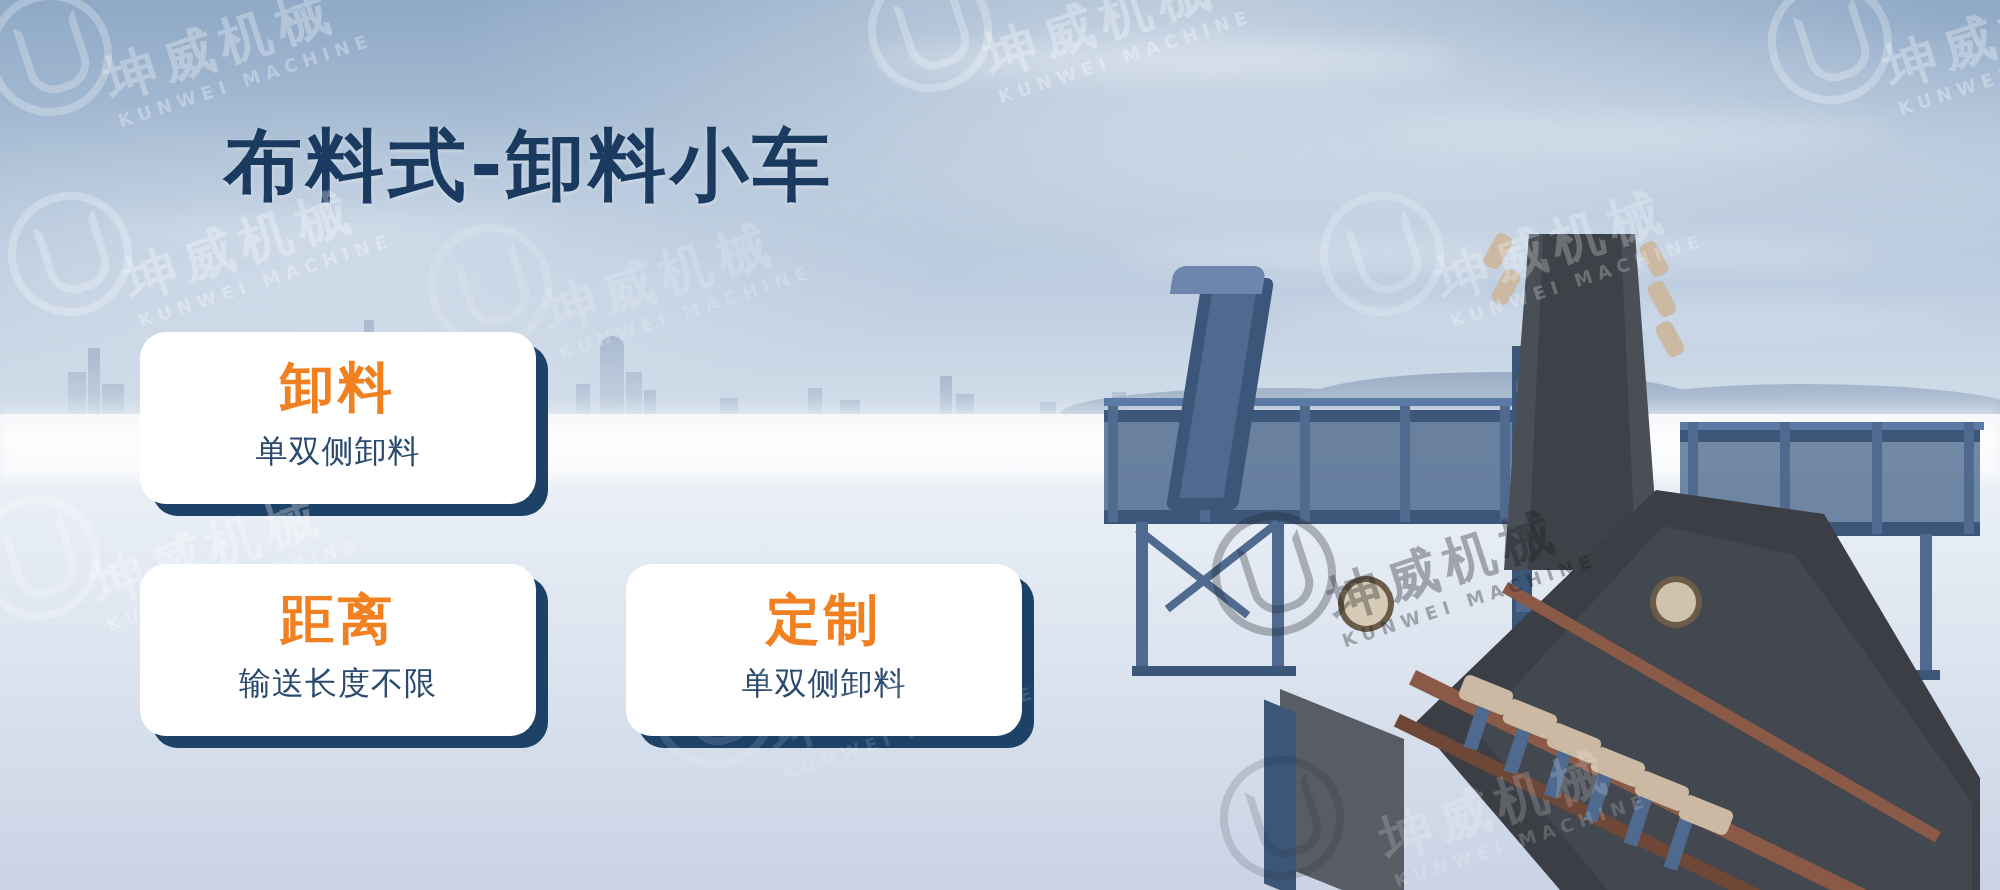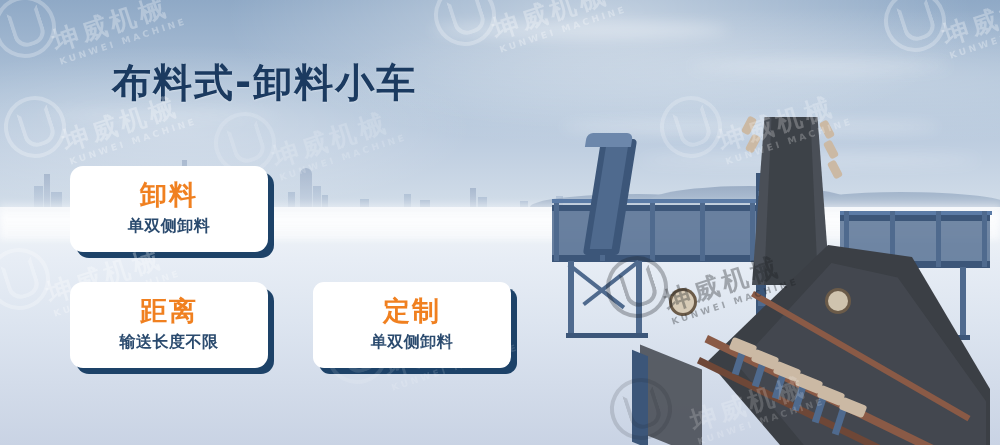--- a/index.html
+++ b/index.html
@@ -81,28 +81,28 @@
     width:198px;height:86px;
     background:#ffffff;
     border-radius:13px;
     box-shadow:6px 6px 0 0 #1d4268;
     display:flex;flex-direction:column;
     align-items:center;justify-content:center;
   }
   .card.c1{left:0;top:0;}
   .card.c2{left:243px;top:0;}
   .card.c3{left:0;top:116px;}
-  .card.c4{left:243px;top:116px;border-radius:11px;}
+  .card.c4{left:243px;top:116px;}
   .card-title{
     font-size:27px;font-weight:bold;color:#f08020;
     line-height:1.05;letter-spacing:2px;
   }
   .card-sub{
     margin-top:7px;
-    font-size:16px;font-weight:bold;color:#2a4a6e;letter-spacing:.5px;
+    font-size:16px;font-weight:normal;color:#2a4a6e;letter-spacing:.5px;
     white-space:nowrap;
   }
 
   
   .wm{
     position:absolute;pointer-events:none;
     color:rgba(255,255,255,.30);
     font-weight:bold;white-space:nowrap;
     transform:rotate(-18deg);
     line-height:1;

